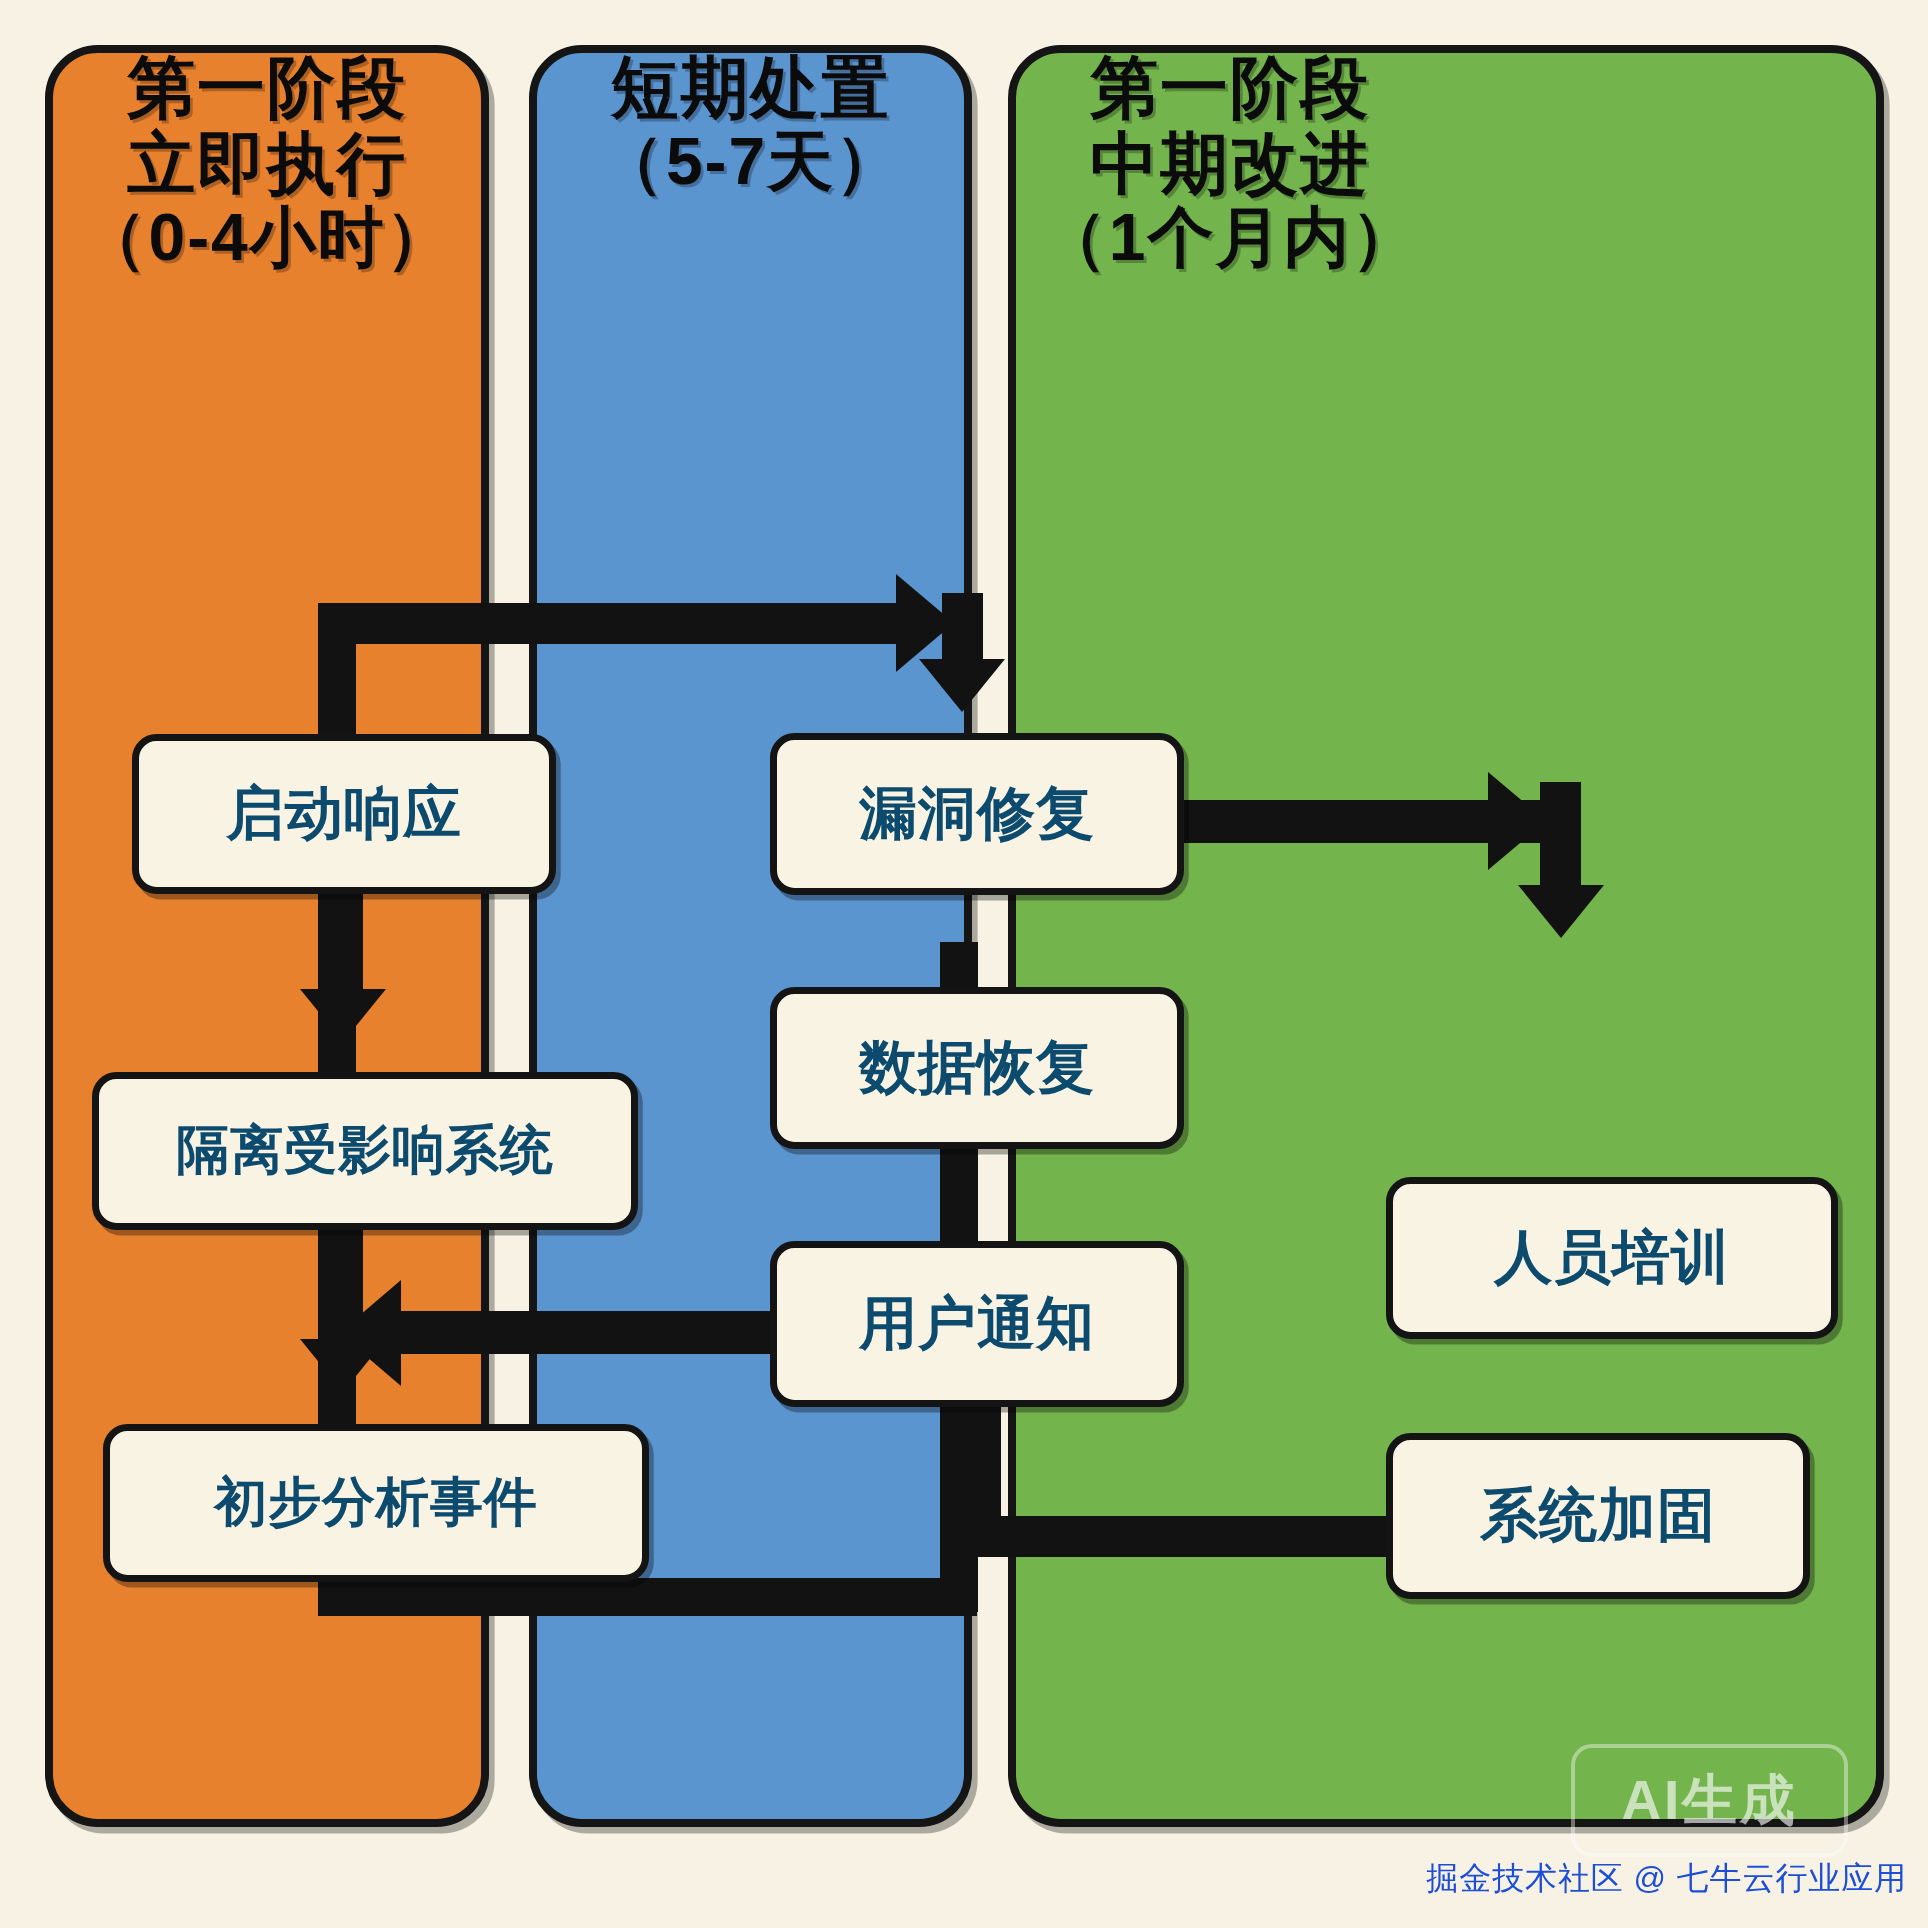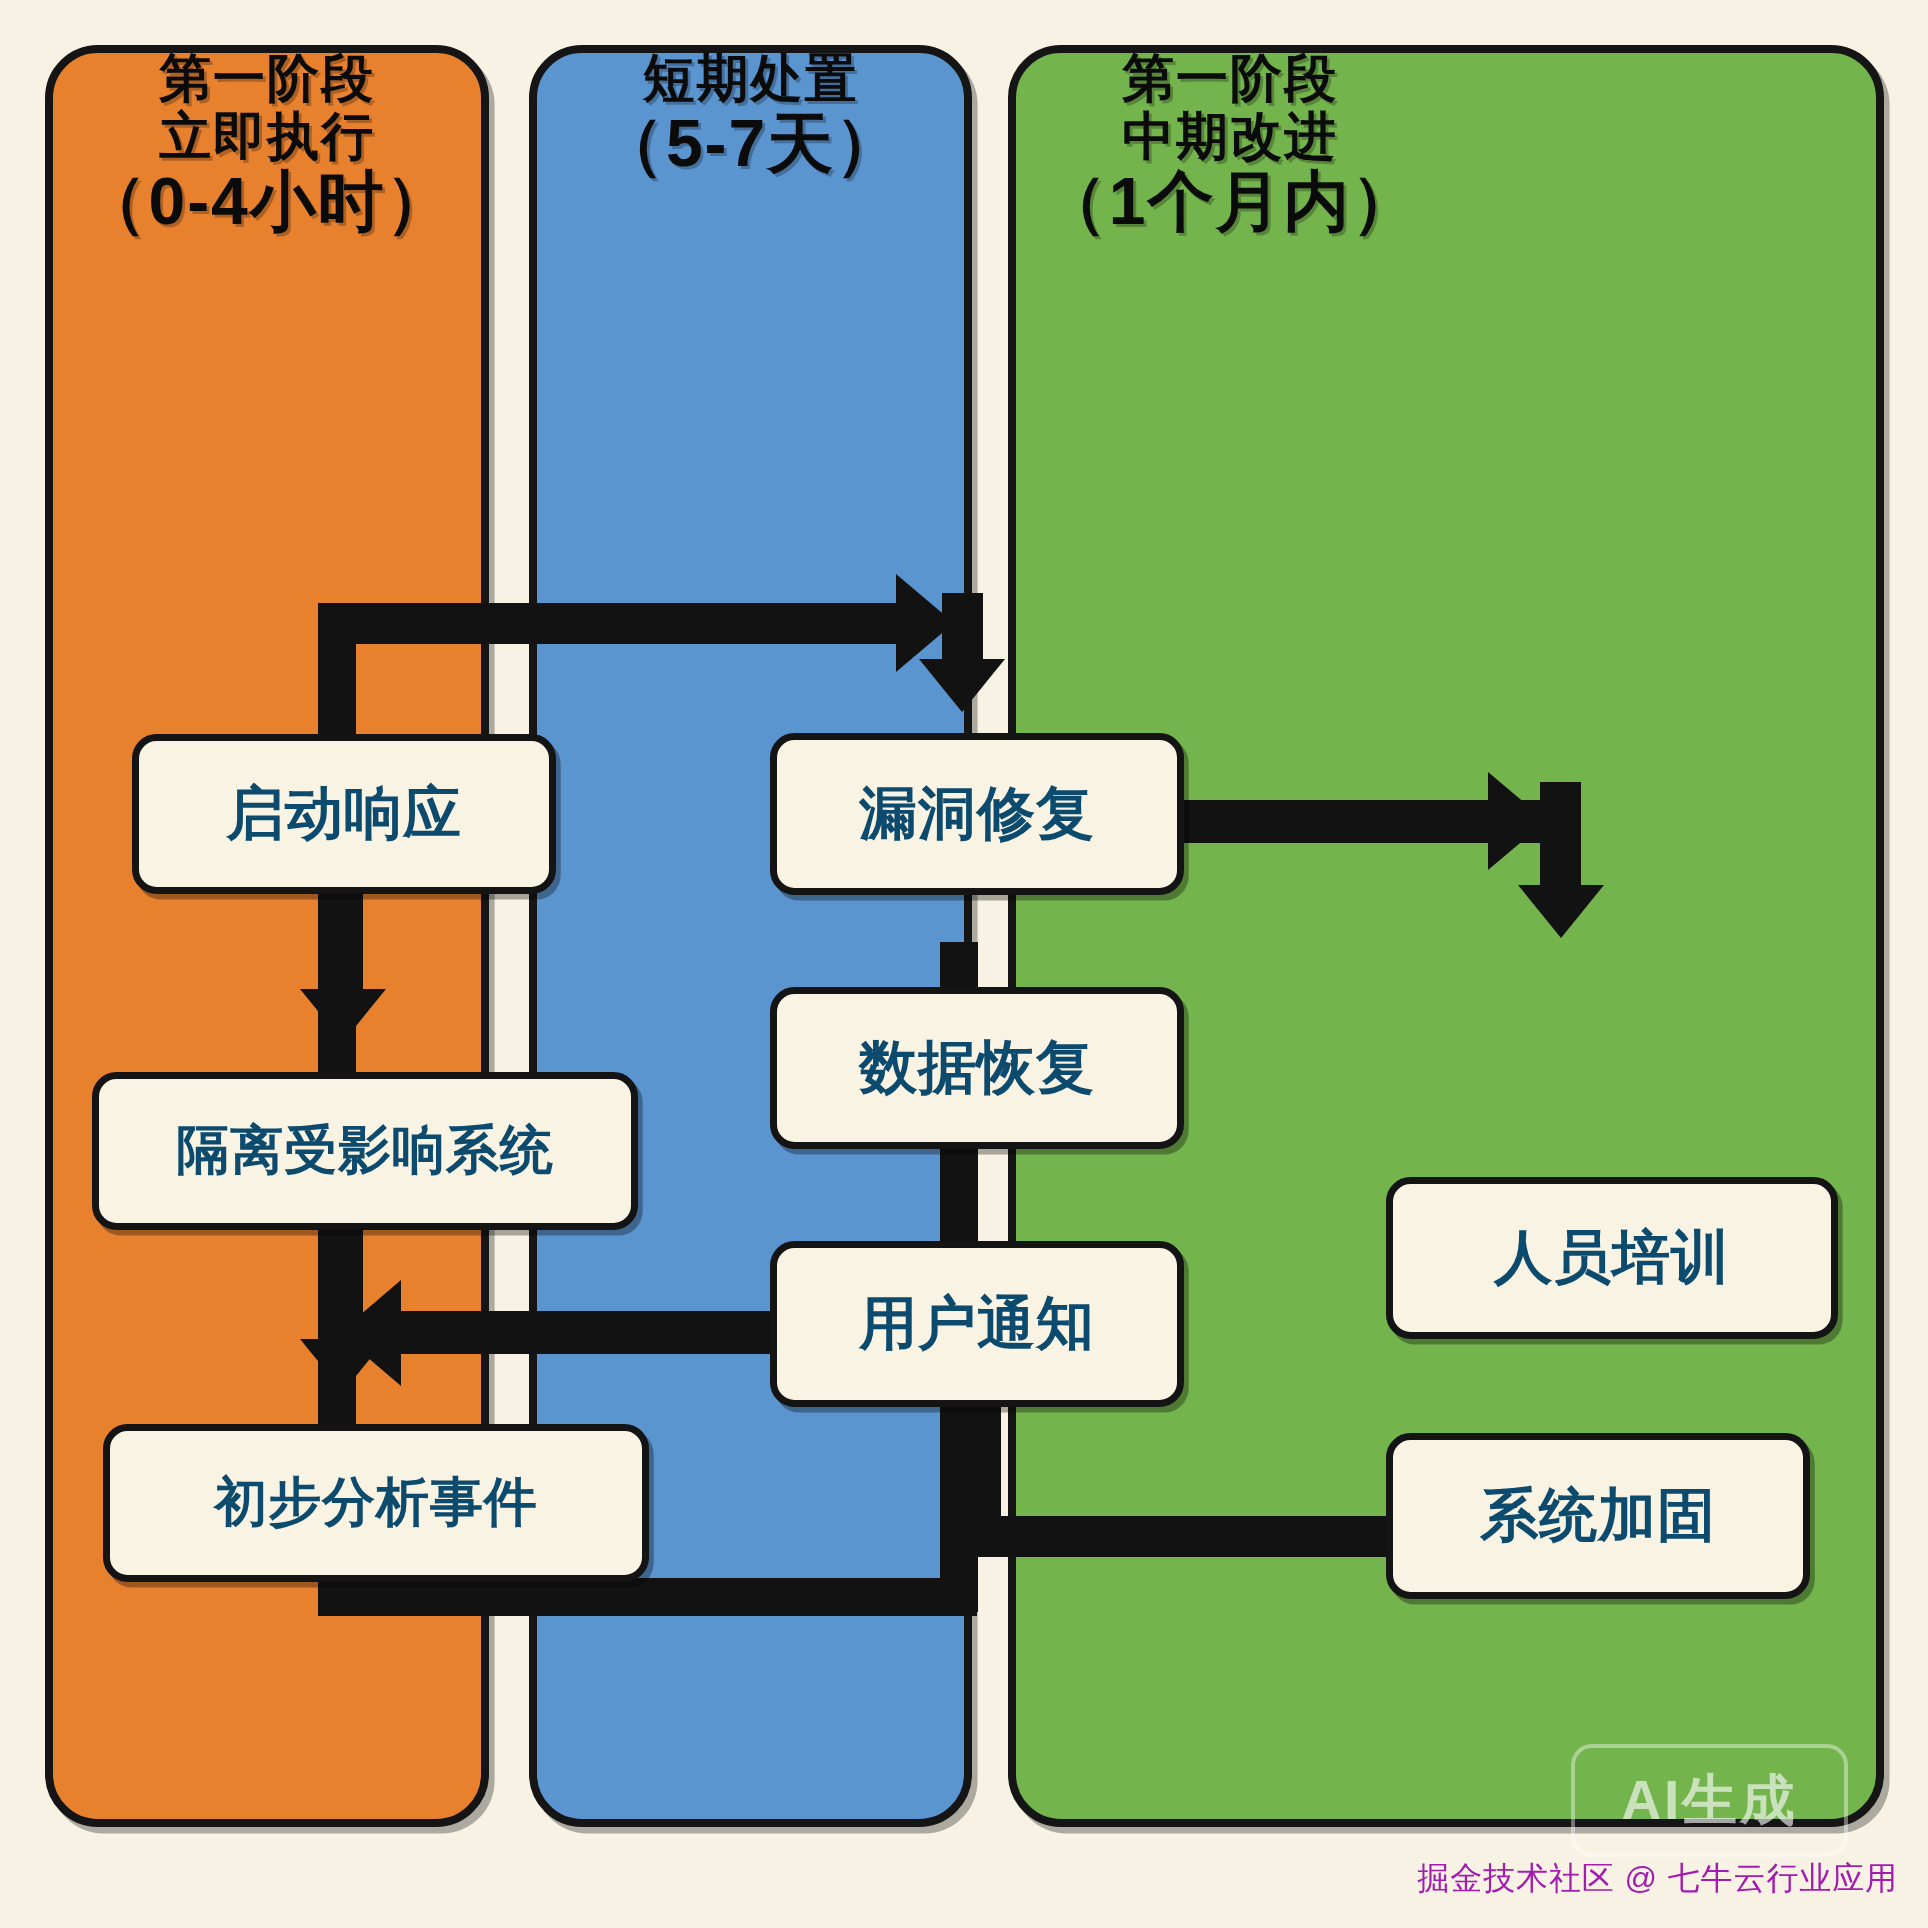--- a/index.html
+++ b/index.html
@@ -38,21 +38,21 @@
     top: 49px;
     text-align: center;
     color: #0b0b0b;
     font-weight: 700;
     line-height: 1.12;
     text-shadow: 2.8px 2.8px 0 rgba(0,0,0,0.25);
     pointer-events: none;
   }
   .col-head .ln {
     display: block;
-    font-size: 52px;
+    font-size: 68px;
     letter-spacing: 1.9px;
   }
   .col-head .ln.small {
     font-size: 66px;
   }
 
   
   .node {
     position: absolute;
     background: #f8f3e2;
@@ -113,23 +113,23 @@
     justify-content: center;
     color: rgba(255,255,255,0.62);
     font-size: 55px;
     font-weight: 700;
     letter-spacing: 2.8px;
     z-index: 20;
     pointer-events: none;
   }
   #credit {
     position: absolute;
-    right: 30px;
+    right: 21px;
     top: 1857px;
-    color: #a21caf;
+    color: #1d4ed8;
     font-size: 32px;
     letter-spacing: 0.9px;
     z-index: 20;
   }
 </style>
 </head>
 <body>
 
 <div id="canvas">
 

